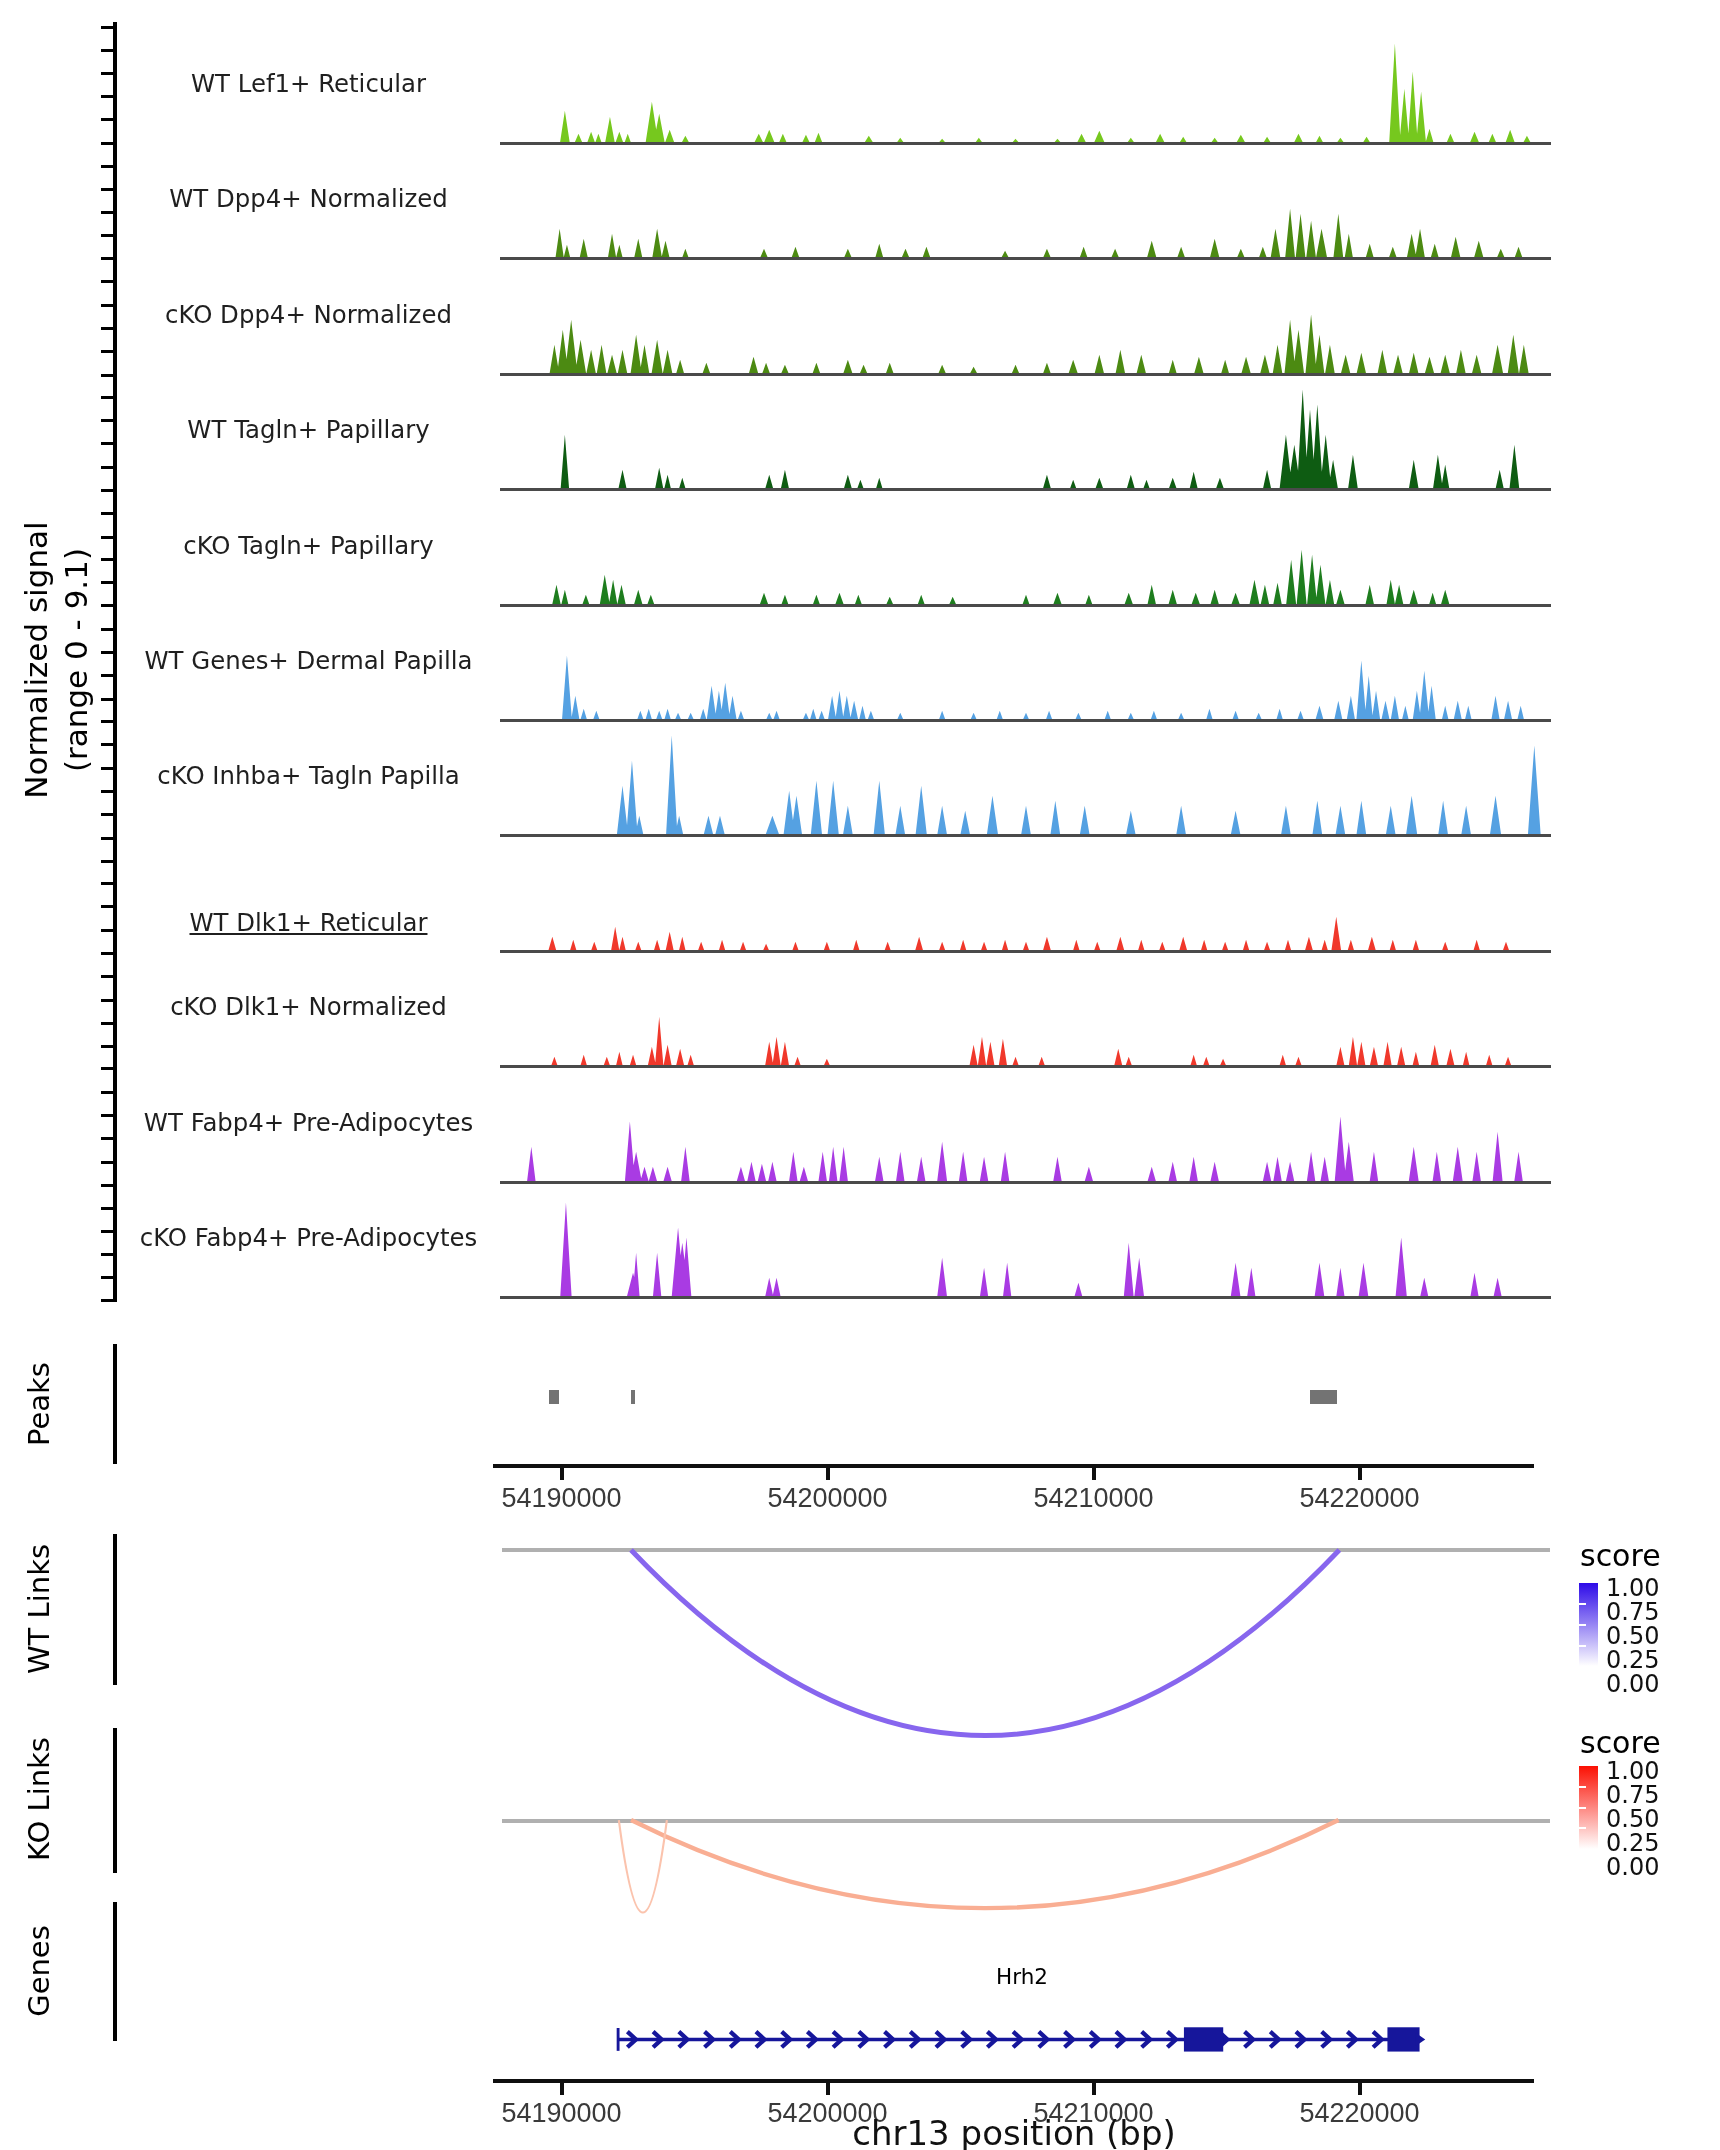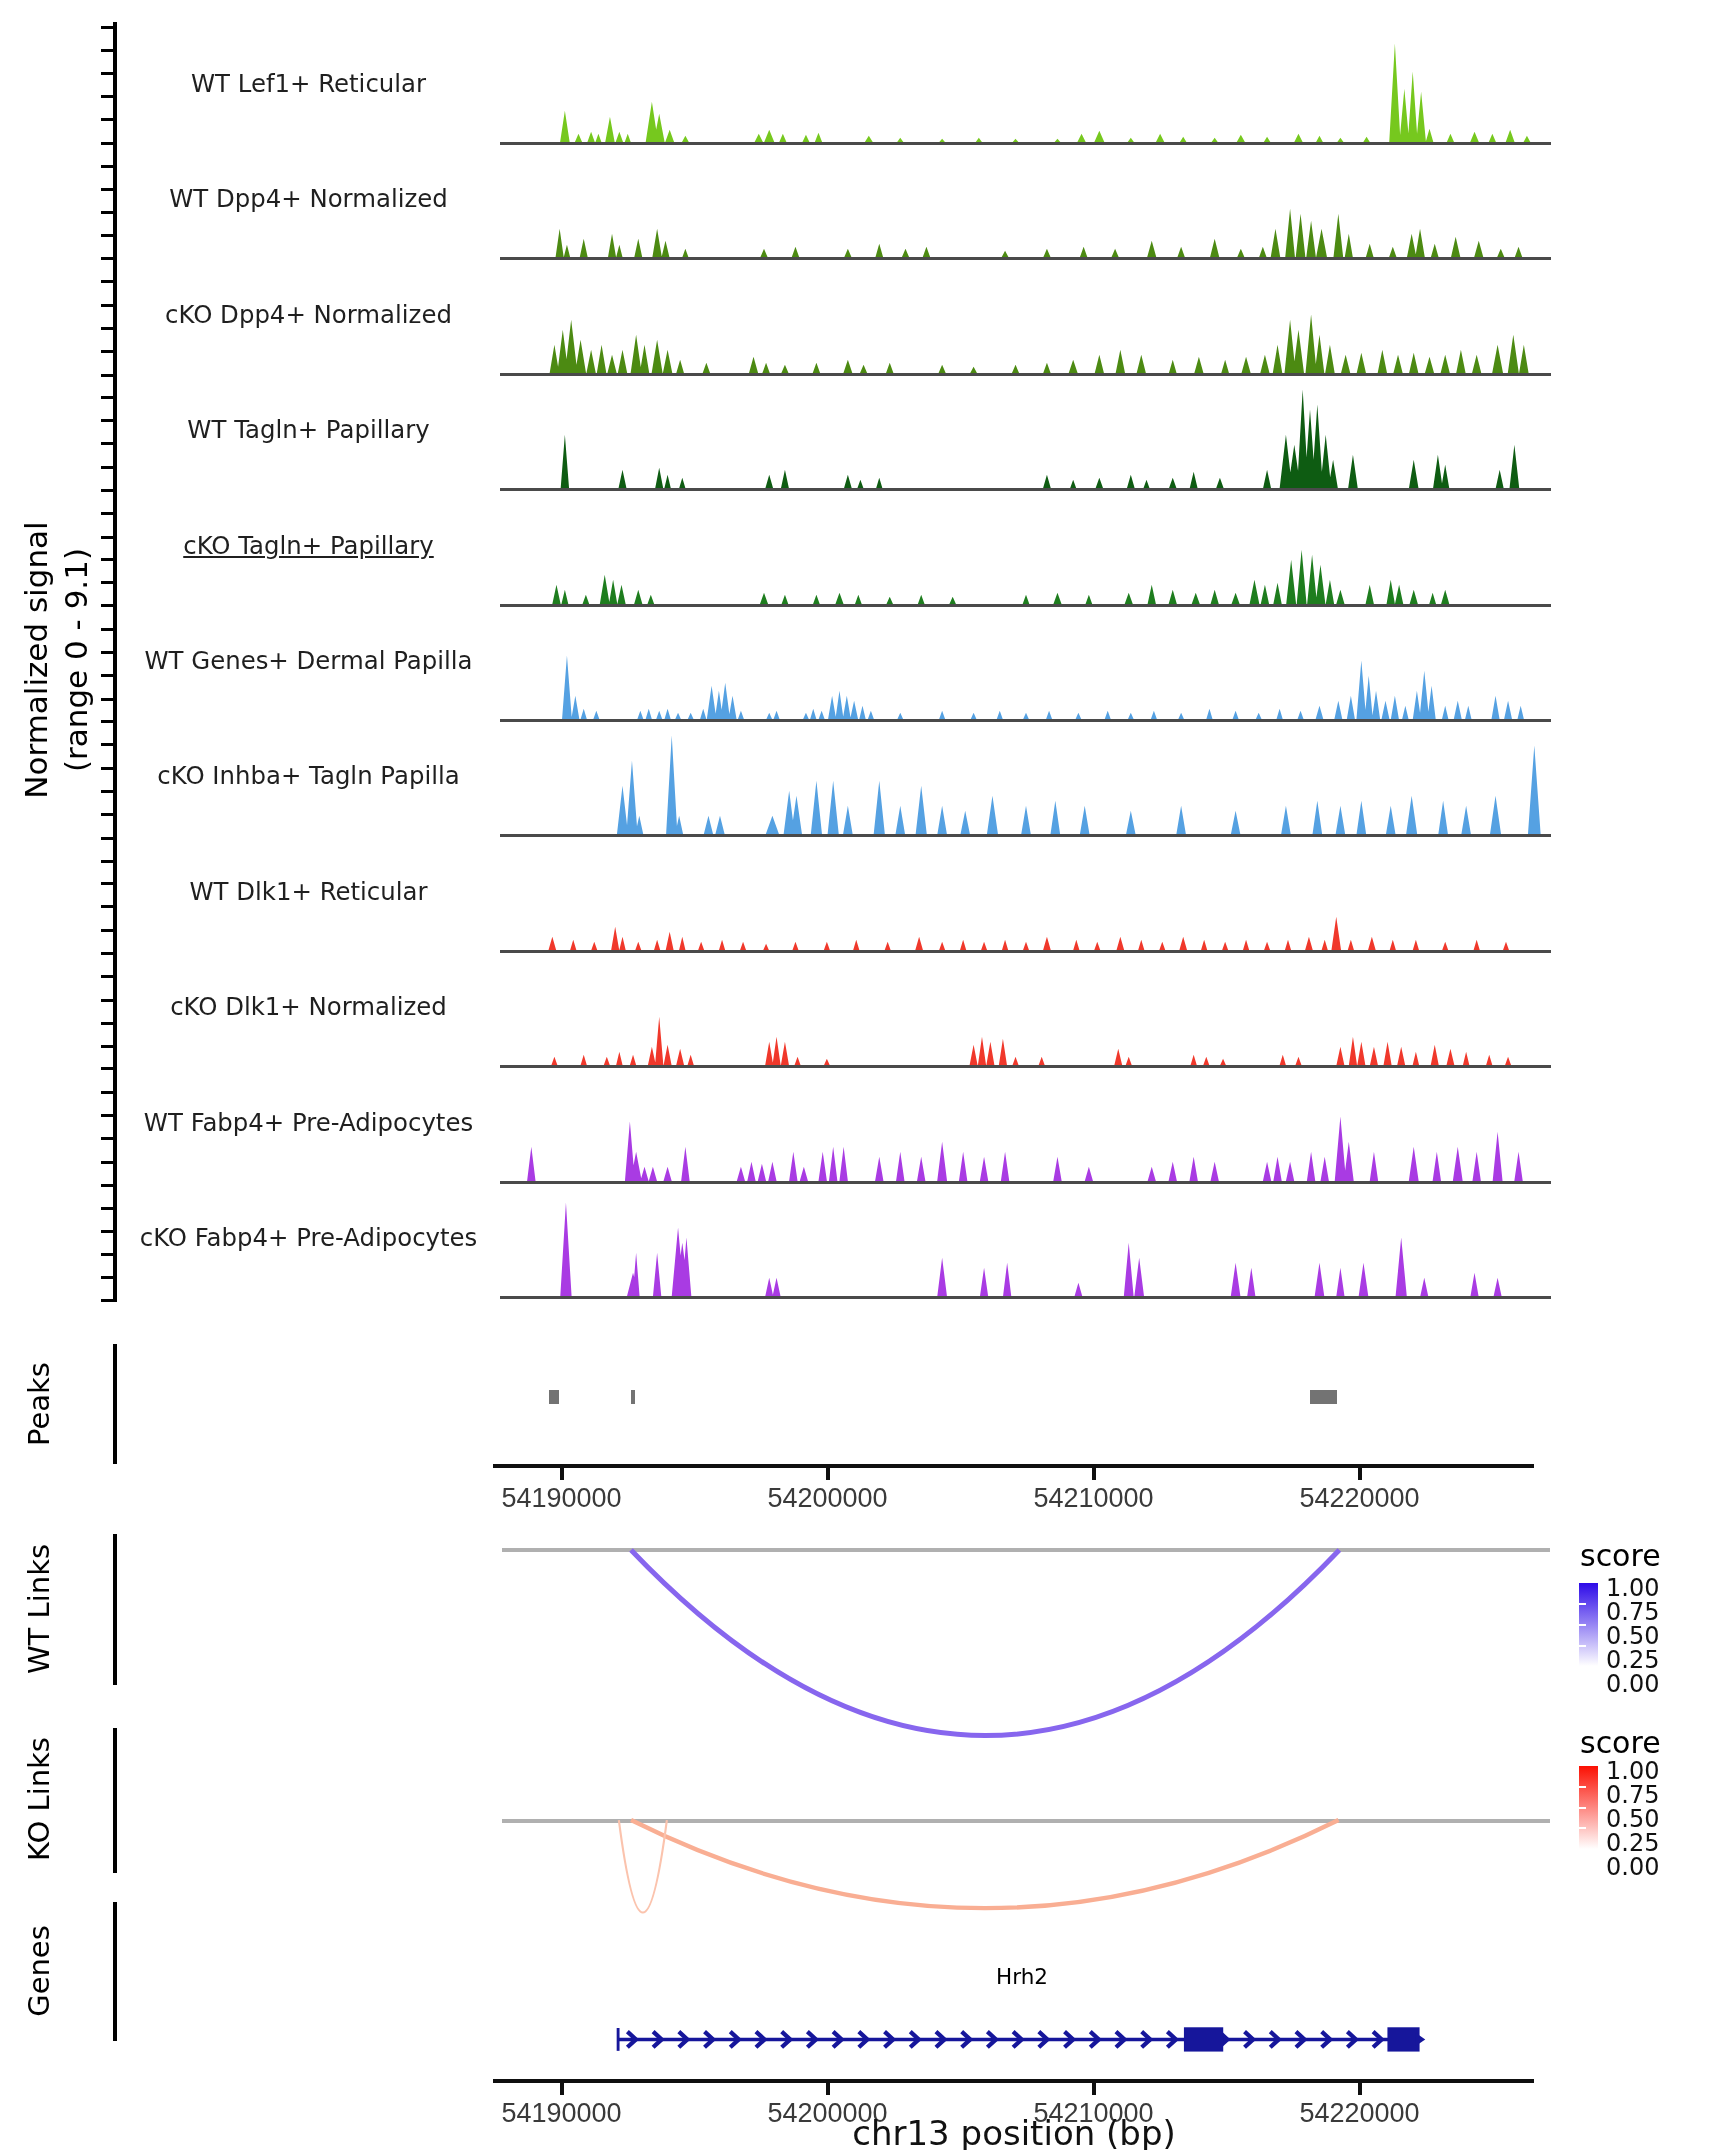--- a/index.html
+++ b/index.html
@@ -111,36 +111,36 @@
       <div class="track-label" style="top: 300px;">cKO Dpp4+ Normalized</div>
       <svg width="1048" height="105" viewBox="0 0 1462 146" style="position: absolute; left: 502px; top: 270px;">
         <path d="M66.1,146 L73.1,104.0 L80.1,146 Z M76.8,146 L84.8,83.0 L92.8,146 Z M87.5,146 L96.5,69.0 L105.5,146 Z M101.6,146 L109.6,97.0 L117.6,146 Z M117.3,146 L124.3,111.0 L131.3,146 Z M131.9,146 L138.9,104.0 L145.9,146 Z M146.5,146 L153.5,118.0 L160.5,146 Z M161.1,146 L168.1,111.0 L175.1,146 Z M179.1,146 L187.1,90.0 L195.1,146 Z M191.8,146 L198.8,104.0 L205.8,146 Z M208.4,146 L216.4,97.0 L224.4,146 Z M224.0,146 L231.0,111.0 L238.0,146 Z M242.5,146 L248.5,125.0 L254.5,146 Z M279.1,146 L285.1,129.2 L291.1,146 Z M343.9,146 L350.9,120.8 L357.9,146 Z M362.4,146 L368.4,129.2 L374.4,146 Z M388.7,146 L394.7,132.0 L400.7,146 Z M432.6,146 L438.6,129.2 L444.6,146 Z M475.5,146 L482.5,125.0 L489.5,146 Z M498.4,146 L504.4,132.0 L510.4,146 Z M534.9,146 L540.9,129.2 L546.9,146 Z M608.0,146 L614.0,132.0 L620.0,146 Z M651.9,146 L657.9,134.8 L663.9,146 Z M710.4,146 L716.4,132.0 L722.4,146 Z M754.2,146 L760.2,129.2 L766.2,146 Z M789.8,146 L796.8,125.0 L803.8,146 Z M826.3,146 L833.3,118.0 L840.3,146 Z M855.6,146 L862.6,111.0 L869.6,146 Z M884.8,146 L891.8,118.0 L898.8,146 Z M929.7,146 L935.7,125.0 L941.7,146 Z M965.2,146 L972.2,120.8 L979.2,146 Z M1002.8,146 L1008.8,125.0 L1014.8,146 Z M1031.0,146 L1038.0,120.8 L1045.0,146 Z M1057.3,146 L1064.3,118.0 L1071.3,146 Z M1074.9,146 L1081.9,104.0 L1088.9,146 Z M1091.4,146 L1099.4,69.0 L1107.4,146 Z M1103.1,146 L1111.1,83.0 L1119.1,146 Z M1120.7,146 L1128.7,62.0 L1136.7,146 Z M1133.4,146 L1140.4,90.0 L1147.4,146 Z M1148.0,146 L1155.0,104.0 L1162.0,146 Z M1169.9,146 L1176.9,118.0 L1183.9,146 Z M1191.8,146 L1198.8,115.2 L1205.8,146 Z M1221.1,146 L1228.1,111.0 L1235.1,146 Z M1243.0,146 L1250.0,118.0 L1257.0,146 Z M1264.9,146 L1271.9,115.2 L1278.9,146 Z M1286.9,146 L1293.9,120.8 L1300.9,146 Z M1308.8,146 L1315.8,118.0 L1322.8,146 Z M1330.7,146 L1337.7,111.0 L1344.7,146 Z M1352.7,146 L1359.7,118.0 L1366.7,146 Z M1380.9,146 L1388.9,104.0 L1396.9,146 Z M1402.8,146 L1410.8,90.0 L1418.8,146 Z M1418.5,146 L1425.5,104.0 L1432.5,146 Z " fill="#4c8a12"></path>
       </svg>
       <div class="baseline" style="left: 500px; top: 373px; width: 1051px;"></div>
       <div class="track-label" style="top: 415px;">WT Tagln+ Papillary</div>
       <svg width="1048" height="105" viewBox="0 0 1462 146" style="position: absolute; left: 502px; top: 385px;">
         <path d="M81.7,146 L87.7,69.0 L93.7,146 Z M162.1,146 L168.1,118.0 L174.1,146 Z M213.3,146 L219.3,115.2 L225.3,146 Z M226.0,146 L231.0,125.0 L236.0,146 Z M246.5,146 L251.5,129.2 L256.5,146 Z M366.8,146 L372.8,125.0 L378.8,146 Z M388.7,146 L394.7,118.0 L400.7,146 Z M476.5,146 L482.5,125.0 L488.5,146 Z M495.0,146 L500.0,132.0 L505.0,146 Z M521.3,146 L526.3,129.2 L531.3,146 Z M754.2,146 L760.2,125.0 L766.2,146 Z M791.8,146 L796.8,132.0 L801.8,146 Z M827.3,146 L833.3,129.2 L839.3,146 Z M871.2,146 L877.2,125.0 L883.2,146 Z M894.1,146 L899.1,132.0 L904.1,146 Z M929.7,146 L935.7,129.2 L941.7,146 Z M958.9,146 L964.9,120.8 L970.9,146 Z M995.5,146 L1001.5,129.2 L1007.5,146 Z M1061.3,146 L1067.3,118.0 L1073.3,146 Z M1084.6,146 L1093.6,69.0 L1102.6,146 Z M1096.3,146 L1105.3,83.0 L1114.3,146 Z M1109.0,146 L1117.0,6.0 L1125.0,146 Z M1119.2,146 L1127.2,34.0 L1135.2,146 Z M1129.4,146 L1137.4,27.0 L1145.4,146 Z M1141.1,146 L1149.1,69.0 L1157.1,146 Z M1152.4,146 L1159.4,104.0 L1166.4,146 Z M1180.1,146 L1187.1,97.0 L1194.1,146 Z M1264.9,146 L1271.9,104.0 L1278.9,146 Z M1298.6,146 L1305.6,97.0 L1312.6,146 Z M1309.8,146 L1315.8,111.0 L1321.8,146 Z M1385.8,146 L1391.8,118.0 L1397.8,146 Z M1405.3,146 L1412.3,83.0 L1419.3,146 Z " fill="#0e5c12"></path>
       </svg>
       <div class="baseline" style="left: 500px; top: 488px; width: 1051px;"></div>
-      <div class="track-label" style="top: 531px; text-decoration: underline;">cKO Tagln+ Papillary</div>
+      <div class="track-label" style="top: 531px;">cKO Tagln+ Papillary</div>
       <svg width="1048" height="105" viewBox="0 0 1462 146" style="position: absolute; left: 502px; top: 500px;">
         <path d="M70.0,146 L76.0,118.0 L82.0,146 Z M82.7,146 L87.7,125.0 L92.7,146 Z M112.0,146 L117.0,132.0 L122.0,146 Z M136.3,146 L143.3,104.0 L150.3,146 Z M149.0,146 L155.0,111.0 L161.0,146 Z M160.7,146 L166.7,118.0 L172.7,146 Z M184.1,146 L190.1,125.0 L196.1,146 Z M202.6,146 L207.6,132.0 L212.6,146 Z M359.5,146 L365.5,129.2 L371.5,146 Z M389.7,146 L394.7,132.0 L399.7,146 Z M433.6,146 L438.6,132.0 L443.6,146 Z M464.8,146 L470.8,129.2 L476.8,146 Z M492.1,146 L497.1,132.0 L502.1,146 Z M535.9,146 L540.9,134.8 L545.9,146 Z M579.8,146 L584.8,132.0 L589.8,146 Z M623.7,146 L628.7,134.8 L633.7,146 Z M726.0,146 L731.0,132.0 L736.0,146 Z M768.9,146 L774.9,129.2 L780.9,146 Z M813.7,146 L818.7,132.0 L823.7,146 Z M868.3,146 L874.3,129.2 L880.3,146 Z M900.4,146 L906.4,118.0 L912.4,146 Z M929.7,146 L935.7,125.0 L941.7,146 Z M961.8,146 L967.8,129.2 L973.8,146 Z M988.2,146 L994.2,125.0 L1000.2,146 Z M1017.4,146 L1023.4,129.2 L1029.4,146 Z M1042.7,146 L1049.7,111.0 L1056.7,146 Z M1058.3,146 L1064.3,118.0 L1070.3,146 Z M1075.9,146 L1081.9,115.2 L1087.9,146 Z M1093.9,146 L1100.9,83.0 L1107.9,146 Z M1108.5,146 L1115.5,69.0 L1122.5,146 Z M1123.1,146 L1130.1,76.0 L1137.1,146 Z M1134.8,146 L1141.8,90.0 L1148.8,146 Z M1149.0,146 L1155.0,111.0 L1161.0,146 Z M1163.6,146 L1169.6,125.0 L1175.6,146 Z M1204.5,146 L1210.5,118.0 L1216.5,146 Z M1233.8,146 L1239.8,111.0 L1245.8,146 Z M1245.5,146 L1251.5,118.0 L1257.5,146 Z M1265.9,146 L1271.9,125.0 L1277.9,146 Z M1293.3,146 L1298.3,129.2 L1303.3,146 Z M1309.8,146 L1315.8,125.0 L1321.8,146 Z " fill="#1e7d1e"></path>
       </svg>
       <div class="baseline" style="left: 500px; top: 604px; width: 1051px;"></div>
       <div class="track-label" style="top: 646px;">WT Genes+ Dermal Papilla</div>
       <svg width="1048" height="105" viewBox="0 0 1462 146" style="position: absolute; left: 502px; top: 616px;">
         <path d="M83.6,146 L90.6,55.0 L97.6,146 Z M96.3,146 L102.3,111.0 L108.3,146 Z M109.0,146 L114.0,129.2 L119.0,146 Z M126.6,146 L131.6,132.0 L136.6,146 Z M188.0,146 L193.0,132.0 L198.0,146 Z M199.7,146 L204.7,129.2 L209.7,146 Z M214.3,146 L219.3,132.0 L224.3,146 Z M226.0,146 L231.0,129.2 L236.0,146 Z M240.6,146 L245.6,134.8 L250.6,146 Z M258.2,146 L263.2,134.8 L268.2,146 Z M275.7,146 L280.7,129.2 L285.7,146 Z M285.4,146 L292.4,97.0 L299.4,146 Z M296.6,146 L302.6,104.0 L308.6,146 Z M304.4,146 L311.4,92.8 L318.4,146 Z M315.6,146 L321.6,111.0 L327.6,146 Z M328.3,146 L333.3,132.0 L338.3,146 Z M367.8,146 L372.8,134.8 L377.8,146 Z M378.0,146 L383.0,132.0 L388.0,146 Z M419.0,146 L424.0,134.8 L429.0,146 Z M429.2,146 L434.2,129.2 L439.2,146 Z M440.9,146 L445.9,132.0 L450.9,146 Z M454.5,146 L460.5,111.0 L466.5,146 Z M464.8,146 L470.8,104.0 L476.8,146 Z M475.0,146 L481.0,111.0 L487.0,146 Z M485.2,146 L491.2,118.0 L497.2,146 Z M497.9,146 L502.9,125.0 L507.9,146 Z M509.6,146 L514.6,132.0 L519.6,146 Z M550.6,146 L555.6,134.8 L560.6,146 Z M609.0,146 L614.0,132.0 L619.0,146 Z M652.9,146 L657.9,134.8 L662.9,146 Z M689.4,146 L694.4,132.0 L699.4,146 Z M726.0,146 L731.0,134.8 L736.0,146 Z M758.2,146 L763.2,132.0 L768.2,146 Z M799.1,146 L804.1,134.8 L809.1,146 Z M840.0,146 L845.0,132.0 L850.0,146 Z M872.2,146 L877.2,134.8 L882.2,146 Z M904.4,146 L909.4,132.0 L914.4,146 Z M942.4,146 L947.4,134.8 L952.4,146 Z M981.9,146 L986.9,129.2 L991.9,146 Z M1018.4,146 L1023.4,132.0 L1028.4,146 Z M1050.6,146 L1055.6,134.8 L1060.6,146 Z M1079.8,146 L1084.8,129.2 L1089.8,146 Z M1109.0,146 L1114.0,132.0 L1119.0,146 Z M1134.4,146 L1140.4,125.0 L1146.4,146 Z M1160.7,146 L1166.7,118.0 L1172.7,146 Z M1178.2,146 L1184.2,111.0 L1190.2,146 Z M1191.8,146 L1198.8,62.0 L1205.8,146 Z M1203.1,146 L1209.1,83.0 L1215.1,146 Z M1213.3,146 L1219.3,104.0 L1225.3,146 Z M1226.5,146 L1232.5,118.0 L1238.5,146 Z M1239.6,146 L1245.6,111.0 L1251.6,146 Z M1255.2,146 L1260.2,125.0 L1265.2,146 Z M1270.3,146 L1276.3,104.0 L1282.3,146 Z M1279.6,146 L1286.6,76.0 L1293.6,146 Z M1290.8,146 L1296.8,97.0 L1302.8,146 Z M1310.8,146 L1315.8,125.0 L1320.8,146 Z M1327.3,146 L1333.3,118.0 L1339.3,146 Z M1343.0,146 L1348.0,125.0 L1353.0,146 Z M1380.0,146 L1386.0,111.0 L1392.0,146 Z M1397.5,146 L1403.5,118.0 L1409.5,146 Z M1416.1,146 L1421.1,125.0 L1426.1,146 Z " fill="#55a1e2"></path>
       </svg>
       <div class="baseline" style="left: 500px; top: 719px; width: 1051px;"></div>
       <div class="track-label" style="top: 761px;">cKO Inhba+ Tagln Papilla</div>
       <svg width="1048" height="105" viewBox="0 0 1462 146" style="position: absolute; left: 502px; top: 731px;">
         <path d="M160.1,146 L168.1,76.0 L176.1,146 Z M173.3,146 L181.3,41.0 L189.3,146 Z M185.5,146 L191.5,118.0 L197.5,146 Z M228.8,146 L236.8,6.0 L244.8,146 Z M241.1,146 L247.1,118.0 L253.1,146 Z M281.0,146 L288.0,118.0 L295.0,146 Z M297.1,146 L304.1,118.0 L311.1,146 Z M367.2,146 L377.2,118.0 L387.2,146 Z M392.6,146 L400.6,83.0 L408.6,146 Z M402.8,146 L410.8,90.0 L418.8,146 Z M430.6,146 L438.6,69.0 L446.6,146 Z M454.0,146 L462.0,69.0 L470.0,146 Z M475.5,146 L482.5,104.0 L489.5,146 Z M518.3,146 L526.3,69.0 L534.3,146 Z M548.6,146 L555.6,104.0 L562.6,146 Z M576.8,146 L584.8,76.0 L592.8,146 Z M607.0,146 L614.0,104.0 L621.0,146 Z M639.2,146 L646.2,111.0 L653.2,146 Z M676.2,146 L684.2,90.0 L692.2,146 Z M724.0,146 L731.0,104.0 L738.0,146 Z M764.9,146 L771.9,97.0 L778.9,146 Z M805.9,146 L812.9,104.0 L819.9,146 Z M870.2,146 L877.2,111.0 L884.2,146 Z M940.4,146 L947.4,104.0 L954.4,146 Z M1016.4,146 L1023.4,111.0 L1030.4,146 Z M1086.6,146 L1093.6,104.0 L1100.6,146 Z M1130.4,146 L1137.4,97.0 L1144.4,146 Z M1162.6,146 L1169.6,104.0 L1176.6,146 Z M1191.8,146 L1198.8,97.0 L1205.8,146 Z M1232.8,146 L1239.8,104.0 L1246.8,146 Z M1261.0,146 L1269.0,90.0 L1277.0,146 Z M1305.9,146 L1312.9,97.0 L1319.9,146 Z M1338.0,146 L1345.0,104.0 L1352.0,146 Z M1378.0,146 L1386.0,90.0 L1394.0,146 Z M1431.1,146 L1440.1,20.0 L1449.1,146 Z " fill="#55a1e2"></path>
       </svg>
       <div class="baseline" style="left: 500px; top: 834px; width: 1051px;"></div>
-      <div class="track-label" style="top: 877px;">WT Dlk1+ Reticular</div>
+      <div class="track-label" style="top: 908px; text-decoration: underline;">WT Dlk1+ Reticular</div>
       <svg width="1048" height="105" viewBox="0 0 1462 146" style="position: absolute; left: 502px; top: 847px;">
         <path d="M64.2,146 L70.2,125.0 L76.2,146 Z M94.4,146 L99.4,129.2 L104.4,146 Z M123.7,146 L128.7,132.0 L133.7,146 Z M151.9,146 L157.9,111.0 L163.9,146 Z M163.1,146 L168.1,125.0 L173.1,146 Z M185.1,146 L190.1,132.0 L195.1,146 Z M211.4,146 L216.4,129.2 L221.4,146 Z M227.9,146 L233.9,118.0 L239.9,146 Z M246.5,146 L251.5,125.0 L256.5,146 Z M272.8,146 L277.8,132.0 L282.8,146 Z M302.0,146 L307.0,129.2 L312.0,146 Z M331.3,146 L336.3,132.0 L341.3,146 Z M363.4,146 L368.4,134.8 L373.4,146 Z M404.4,146 L409.4,132.0 L414.4,146 Z M448.2,146 L453.2,132.0 L458.2,146 Z M489.2,146 L494.2,129.2 L499.2,146 Z M533.0,146 L538.0,132.0 L543.0,146 Z M575.9,146 L581.9,125.0 L587.9,146 Z M609.0,146 L614.0,132.0 L619.0,146 Z M638.3,146 L643.3,129.2 L648.3,146 Z M667.5,146 L672.5,132.0 L677.5,146 Z M696.8,146 L701.8,129.2 L706.8,146 Z M726.0,146 L731.0,132.0 L736.0,146 Z M754.2,146 L760.2,125.0 L766.2,146 Z M796.2,146 L801.2,129.2 L806.2,146 Z M825.4,146 L830.4,132.0 L835.4,146 Z M856.6,146 L862.6,125.0 L868.6,146 Z M886.8,146 L891.8,129.2 L896.8,146 Z M916.1,146 L921.1,132.0 L926.1,146 Z M944.3,146 L950.3,125.0 L956.3,146 Z M974.5,146 L979.5,129.2 L984.5,146 Z M1003.8,146 L1008.8,132.0 L1013.8,146 Z M1033.0,146 L1038.0,129.2 L1043.0,146 Z M1062.3,146 L1067.3,132.0 L1072.3,146 Z M1091.5,146 L1096.5,129.2 L1101.5,146 Z M1119.7,146 L1125.7,125.0 L1131.7,146 Z M1142.7,146 L1147.7,129.2 L1152.7,146 Z M1156.8,146 L1163.8,97.0 L1170.8,146 Z M1179.2,146 L1184.2,129.2 L1189.2,146 Z M1207.5,146 L1213.5,125.0 L1219.5,146 Z M1237.7,146 L1242.7,129.2 L1247.7,146 Z M1269.9,146 L1274.9,129.2 L1279.9,146 Z M1310.8,146 L1315.8,132.0 L1320.8,146 Z M1354.7,146 L1359.7,129.2 L1364.7,146 Z M1395.6,146 L1400.6,132.0 L1405.6,146 Z " fill="#f0382b"></path>
       </svg>
       <div class="baseline" style="left: 500px; top: 950px; width: 1051px;"></div>
       <div class="track-label" style="top: 992px;">cKO Dlk1+ Normalized</div>
       <svg width="1048" height="105" viewBox="0 0 1462 146" style="position: absolute; left: 502px; top: 962px;">
         <path d="M68.1,146 L73.1,132.0 L78.1,146 Z M109.0,146 L114.0,129.2 L119.0,146 Z M141.2,146 L146.2,132.0 L151.2,146 Z M158.7,146 L163.7,125.0 L168.7,146 Z M177.8,146 L182.8,129.2 L187.8,146 Z M203.1,146 L209.1,118.0 L215.1,146 Z M213.3,146 L219.3,76.0 L225.3,146 Z M225.0,146 L231.0,115.2 L237.0,146 Z M242.5,146 L248.5,120.8 L254.5,146 Z M258.2,146 L263.2,129.2 L268.2,146 Z M366.8,146 L372.8,111.0 L378.8,146 Z M377.0,146 L383.0,104.0 L389.0,146 Z M388.7,146 L394.7,111.0 L400.7,146 Z M407.3,146 L412.3,132.0 L417.3,146 Z M448.2,146 L453.2,134.8 L458.2,146 Z M651.9,146 L657.9,115.2 L663.9,146 Z M663.6,146 L669.6,104.0 L675.6,146 Z M675.3,146 L681.3,111.0 L687.3,146 Z M692.8,146 L698.8,106.8 L704.8,146 Z M711.4,146 L716.4,132.0 L721.4,146 Z M747.9,146 L752.9,132.0 L757.9,146 Z M853.7,146 L859.7,120.8 L865.7,146 Z M869.3,146 L874.3,132.0 L879.3,146 Z M959.9,146 L964.9,129.2 L969.9,146 Z M977.5,146 L982.5,132.0 L987.5,146 Z M1000.9,146 L1005.9,134.8 L1010.9,146 Z M1084.2,146 L1089.2,129.2 L1094.2,146 Z M1106.1,146 L1111.1,132.0 L1116.1,146 Z M1163.6,146 L1169.6,118.0 L1175.6,146 Z M1181.1,146 L1187.1,104.0 L1193.1,146 Z M1192.8,146 L1198.8,111.0 L1204.8,146 Z M1210.4,146 L1216.4,118.0 L1222.4,146 Z M1229.4,146 L1235.4,111.0 L1241.4,146 Z M1248.4,146 L1254.4,118.0 L1260.4,146 Z M1269.9,146 L1274.9,125.0 L1279.9,146 Z M1295.2,146 L1301.2,115.2 L1307.2,146 Z M1317.1,146 L1323.1,120.8 L1329.1,146 Z M1340.0,146 L1345.0,125.0 L1350.0,146 Z M1372.2,146 L1377.2,129.2 L1382.2,146 Z M1398.5,146 L1403.5,132.0 L1408.5,146 Z " fill="#f0382b"></path>
       </svg>
       <div class="baseline" style="left: 500px; top: 1065px; width: 1051px;"></div>
       <div class="track-label" style="top: 1108px;">WT Fabp4+ Pre-Adipocytes</div>

